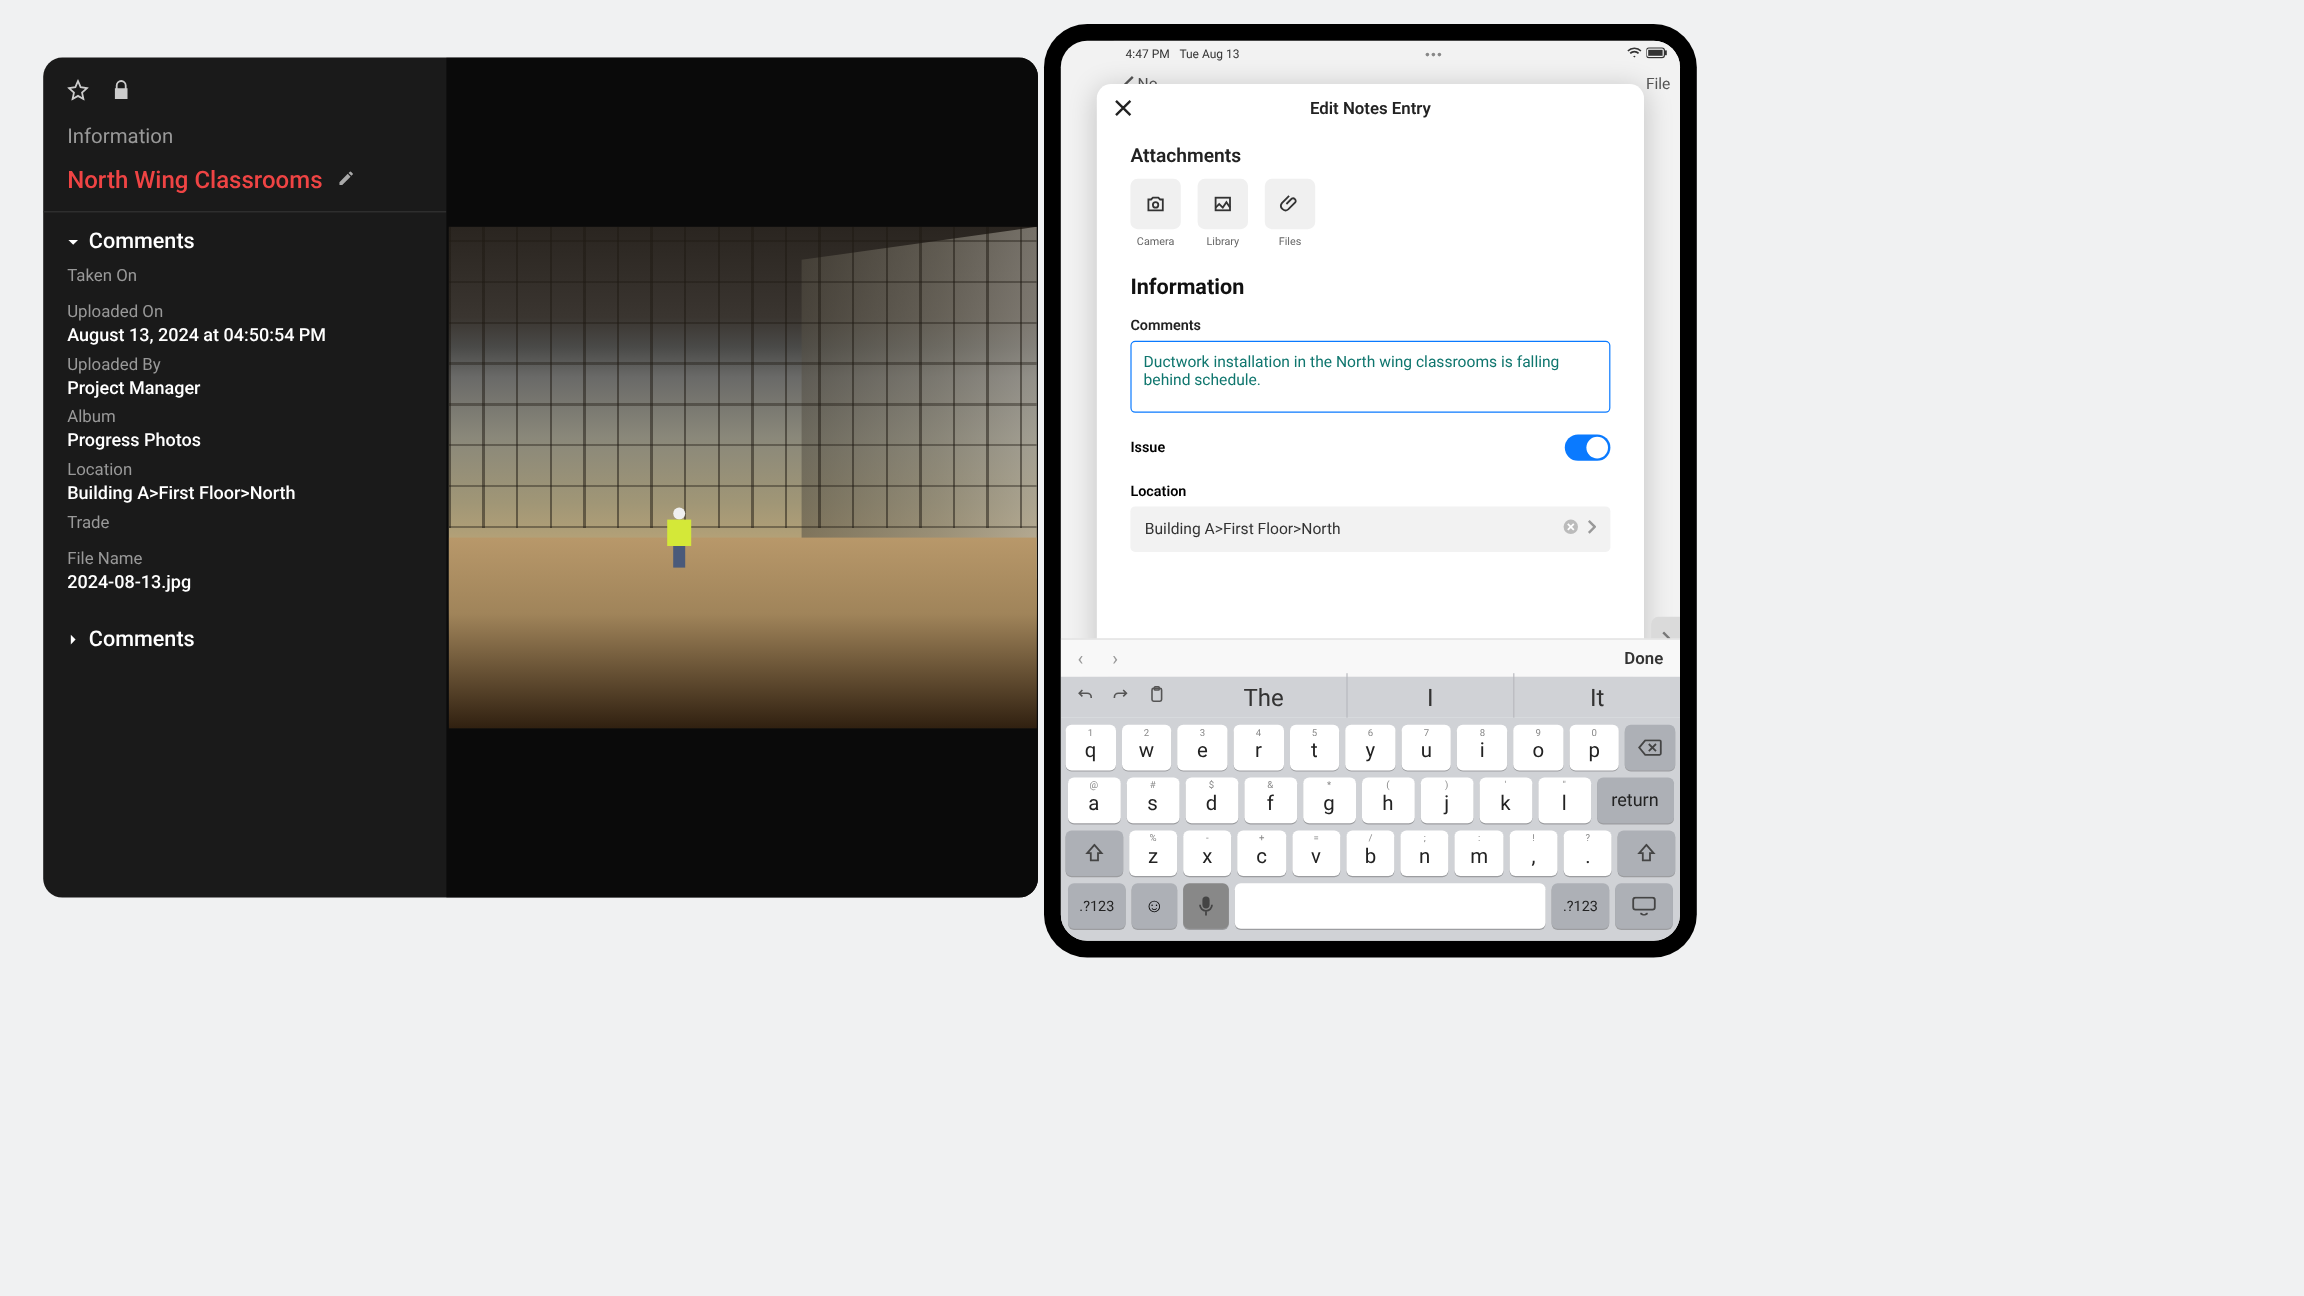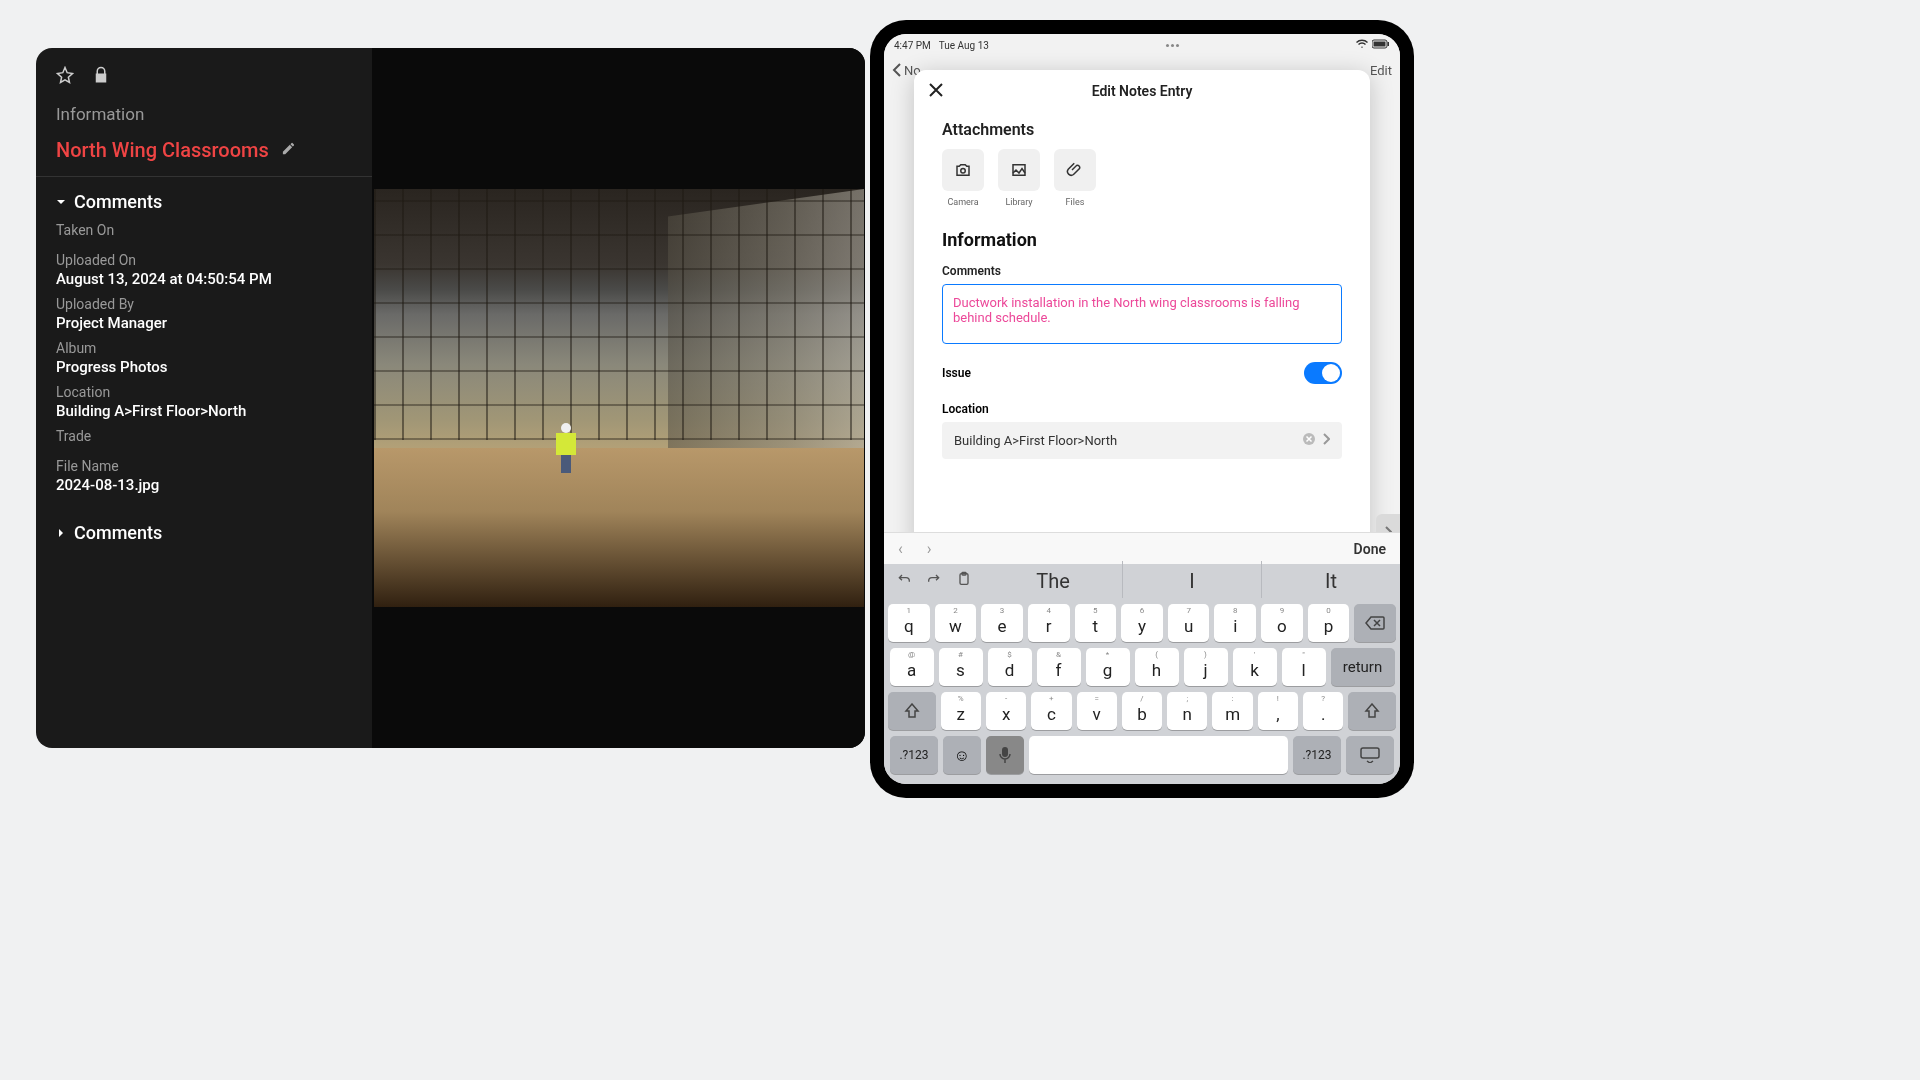--- a/index.html
+++ b/index.html
@@ -25,21 +25,21 @@
 .scaffolding { position: absolute; top: 0; left: 0; right: 0; height: 60%; background: repeating-linear-gradient(90deg, rgba(30,25,18,.5) 0, rgba(30,25,18,.5) 2px, transparent 2px, transparent 28px), repeating-linear-gradient(0deg, rgba(30,25,18,.4) 0, rgba(30,25,18,.4) 2px, transparent 2px, transparent 34px); }
 .wall-right { position: absolute; top: 0; right: 0; width: 40%; height: 70%; background: linear-gradient(270deg,#b5b0a5 0%,#8a8578 40%,#555045 100%); transform: skewY(-8deg); transform-origin: top right; opacity: .55; }
 .floor-shadow { position: absolute; bottom: 0; left: 0; right: 0; height: 38%; background: linear-gradient(180deg,#b8986a 0%,#a0845a 40%,#302010 100%); }
 .worker { position: absolute; left: 37%; bottom: 32%; width: 22px; height: 50px; }
 .worker-head { width: 10px; height: 10px; background: #f0f0f0; border-radius: 50%; margin: 0 auto; }
 .worker-body { width: 20px; height: 22px; background: #d4e838; margin: 0 auto; }
 .worker-legs { width: 10px; height: 18px; background: #4a5a7a; margin: 0 auto; }
 
 
 .ipad { position: absolute; left: 870px; top: 20px; width: 544px; height: 778px; background: #000; border-radius: 36px; padding: 14px; }
-.ipad-screen { width: 100%; height: 100%; background: #f2f2f2; border-radius: 22px; overflow: hidden; position: relative; display: flex; flex-direction: column; }
+.ipad-screen { width: 100%; height: 100%; background: #f2f2f2; border-radius: 22px; overflow: hidden; position: relative; display: flex; flex-direction: column; padding-left: 44px; }
 .status-bar { height: 20px; background: #f2f2f2; display: flex; align-items: center; justify-content: space-between; padding: 2px 10px 0 10px; font-size: 10px; color: #333; }
 .status-left { display: flex; gap: 8px; }
 .status-right { display: flex; gap: 4px; align-items: center; }
 .status-dots { display: flex; gap: 2px; margin: 0 auto; }
 .dot { width: 3px; height: 3px; background: #888; border-radius: 50%; }
 
 .nav-bar { height: 32px; display: flex; align-items: center; padding: 0 8px; background: #f2f2f2; }
 .back-area { display: flex; align-items: center; gap: 2px; color: #555; font-size: 13px; }
 .nav-edit { margin-left: auto; color: #555; font-size: 13px; }
 
@@ -49,21 +49,21 @@
 .modal-title { font-size: 14px; font-weight: 600; color: #222; }
 .modal-body { padding: 8px 28px; }
 .attach-label { font-size: 16px; font-weight: 600; color: #222; margin-bottom: 10px; }
 .attach-row { display: flex; gap: 14px; margin-bottom: 22px; }
 .attach-btn { display: flex; flex-direction: column; align-items: center; gap: 6px; }
 .attach-icon-box { width: 42px; height: 42px; background: #f0f0f0; border-radius: 6px; display: flex; align-items: center; justify-content: center; }
 .attach-icon-box svg { width: 18px; height: 18px; fill: #333; }
 .attach-text { font-size: 9px; color: #666; }
 .info-h { font-size: 18px; font-weight: 700; color: #111; margin-bottom: 14px; }
 .comments-label { font-size: 12px; font-weight: 600; color: #222; margin-bottom: 6px; }
-.comments-box { border: 1px solid #0a7aff; border-radius: 4px; padding: 10px; font-size: 13px; color: #ec4899; min-height: 60px; margin-bottom: 18px; }
+.comments-box { border: 1px solid #0a7aff; border-radius: 4px; padding: 10px; font-size: 13px; color: #0f766e; min-height: 60px; margin-bottom: 18px; }
 .issue-row { display: flex; align-items: center; justify-content: space-between; margin-bottom: 18px; }
 .issue-label { font-size: 12px; font-weight: 600; }
 .toggle { width: 38px; height: 22px; background: #0a7aff; border-radius: 11px; position: relative; }
 .toggle::after { content: ''; position: absolute; right: 2px; top: 2px; width: 18px; height: 18px; background: #fff; border-radius: 50%; }
 .loc-label { font-size: 12px; font-weight: 600; margin-bottom: 6px; }
 .loc-field { background: #f2f2f2; border-radius: 4px; padding: 10px 12px; display: flex; align-items: center; font-size: 13px; color: #333; }
 .loc-clear { margin-left: auto; color: #888; margin-right: 6px; }
 .loc-chev { color: #888; }
 
 .side-tab { position: absolute; right: 0; top: 480px; width: 24px; height: 36px; background: #dadada; border-radius: 6px 0 0 6px; display: flex; align-items: center; justify-content: center; }
@@ -179,21 +179,21 @@
             </svg></span>
       </div>
     </div>
     <div class="nav-bar">
       <div class="back-area">
         <svg width="10" height="14" viewBox="0 0 10 14">
             <path d="M8 1L2 7l6 6" fill="none" stroke="#555" stroke-width="2"></path>
           </svg>
         <span>No</span>
       </div>
-      <span class="nav-edit">Edit</span>
+      <span class="nav-edit">File</span>
     </div>
 
     <div class="modal">
       <div class="modal-header">
         <span class="modal-close"><svg width="16" height="16" viewBox="0 0 16 16">
               <path d="M2 2l12 12M14 2L2 14" stroke="#222" stroke-width="2" fill="none"></path>
             </svg></span>
         <div class="modal-title">Edit Notes Entry</div>
       </div>
       <div class="modal-body">

